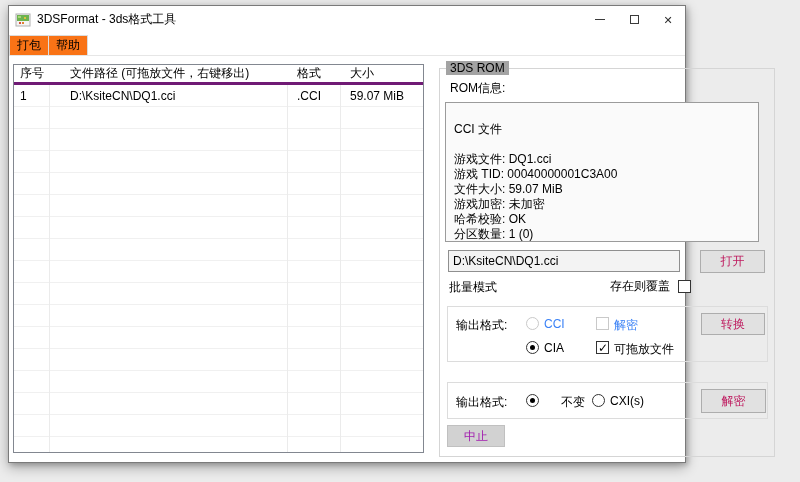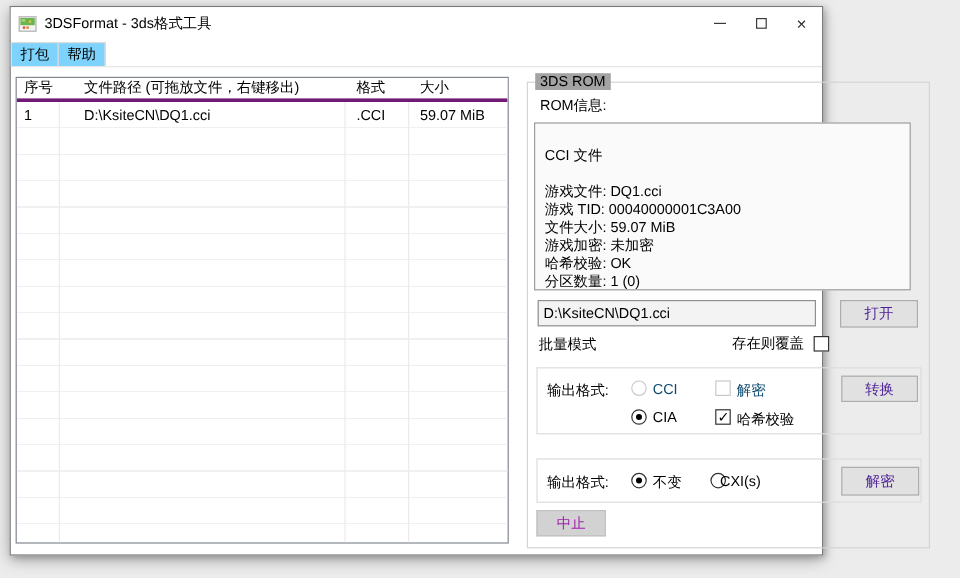--- a/index.html
+++ b/index.html
@@ -19,21 +19,21 @@
   .titlebar { position:absolute; left:0; top:0; right:0; height:27px; background:#fff; display:flex; align-items:center; }
   .app-icon { width:16px; height:16px; margin-left:6px; display:inline-block; }
   .title-text { margin-left:6px; font-size:12px; color:#000; }
   .winbtns { margin-left:auto; display:flex; height:100%; }
   .winbtn { width:34px; height:100%; display:flex; align-items:center; justify-content:center; cursor:default; }
   .glyph-min { width:10px; height:1px; background:#3b3b3b; display:block; }
   .glyph-max { width:9px; height:9px; border:1px solid #3b3b3b; display:block; }
   .glyph-close::before { content:"✕"; font-size:11px; color:#303030; }
   
   .tabbar { position:absolute; left:0; top:27px; right:0; height:23px; display:flex; align-items:flex-end; border-bottom:1px solid #e6e6e6; }
-  .tab { height:20px; display:flex; align-items:center; padding:0 7px; background:#7dd3fc;
+  .tab { height:20px; display:flex; align-items:center; padding:0 7px; background:#f97316;
          border:1px solid #dcdcdc; border-bottom:none; margin-right:-1px; white-space:nowrap; }
   .tab.selected { height:23px; background:#fff; margin-bottom:-1px; border-bottom:1px solid #fff; margin-left:1px; }
   
   .ftable { position:absolute; left:4px; top:58px; width:411px; height:389px;
             background:#fff; border:1px solid #828790; overflow:hidden; }
   .ftable-inner { position:absolute; inset:0; }
   .vline { position:absolute; top:0; bottom:0; width:1px; background:#ebebeb; }
   .hgrid { position:absolute; left:0; right:0; top:20px; bottom:0;
            background:repeating-linear-gradient(to bottom, transparent 0 21px, #f0f0f0 21px 22px); }
   .thead { position:absolute; left:0; right:0; top:0; height:20px; display:flex; align-items:center; background:#fff; border-bottom:3px solid #701a75; }
@@ -46,21 +46,21 @@
   .romgroup { position:absolute; left:430px; top:62px; width:336px; height:389px; border:1px solid #d5d5d5; }
   .romgroup-title { position:absolute; left:6px; top:-8px; background:#a3a3a3; padding:0 4px; }
   .rom-info-label { position:absolute; left:10px; top:11px; }
   .rom-info-box { position:absolute; left:5px; top:33px; width:314px; height:140px;
                   background:#fafafa; border:1px solid #9b9b9b; padding:19px 8px;
                   white-space:pre-line; line-height:15px; }
   .path-input { position:absolute; left:8px; top:181px; width:232px; height:22px;
                 border:1px solid #8f8f8f; background:#f3f3f3; font-family:inherit; font-size:12px;
                 padding:0 4px; color:#000; }
   .btn { background:#e1e1e1; border:1px solid #adadad; font-family:inherit; font-size:12px;
-         color:#4c1d95; display:flex; align-items:center; justify-content:center; }
+         color:#be185d; display:flex; align-items:center; justify-content:center; }
   .btn-open    { position:absolute; left:260px; top:181px; width:65px; height:23px; }
   .btn-convert { position:absolute; left:253px; top:6px;  width:64px; height:22px; }
   .btn-decrypt { position:absolute; left:253px; top:6px;  width:65px; height:24px; }
   .btn-abort   { position:absolute; left:7px;  top:356px; width:58px; height:22px;
                  background:#d2d2d2; border:1px solid #c0c0c0; color:#a21caf; }
   .batch-label { position:absolute; left:9px; top:210px; }
   .overwrite-row { position:absolute; left:170px; top:209px; display:flex; align-items:center; }
   .overwrite-row .cb { margin-left:8px; }
   .subgroup { position:absolute; left:7px; width:321px; border:1px solid #dcdcdc; }
   .sg-convert { top:237px; height:56px; }
@@ -70,21 +70,21 @@
   .radio { width:13px; height:13px; border:1px solid #333; border-radius:50%; background:#fff;
            position:absolute; }
   .radio.checked::after { content:""; position:absolute; left:3px; top:3px; width:5px; height:5px;
            border-radius:50%; background:#000; }
   .radio.disabled { border-color:#c9c9c9; }
   .cb { width:13px; height:13px; border:1px solid #333; background:#fff; position:relative; }
   .cb-abs { position:absolute; }
   .cb.checked::after { content:"✓"; position:absolute; left:1px; top:-1px; font-size:12px; font-weight:bold; color:#000; }
   .cb.disabled { border-color:#c9c9c9; }
   .ctl-label { position:absolute; white-space:nowrap; }
-  .dis-text { color:#0c4a6e; }
+  .dis-text { color:#3b82f6; }
 </style>
 </head>
 <body>
 
 <div class="window">
 
   <div class="titlebar">
     <span class="app-icon">
       <svg width="16" height="16" viewBox="0 0 16 16">
         <rect x="1" y="2" width="14" height="12" fill="#f4f4f4" stroke="#b0b0b0" stroke-width="1"></rect>
@@ -160,28 +160,28 @@
     <div class="subgroup sg-convert">
       <span class="sg-label" style="top:10px">输出格式:</span>
       <span class="radio disabled" style="left:78px; top:10px"></span>
       <span class="ctl-label dis-text" style="left:96px; top:10px">CCI</span>
       <span class="cb cb-abs disabled" style="left:148px; top:10px"></span>
       <span class="ctl-label dis-text" style="left:166px; top:10px">解密</span>
       <button class="btn btn-convert">转换</button>
       <span class="radio checked" style="left:78px; top:34px"></span>
       <span class="ctl-label" style="left:96px; top:34px">CIA</span>
       <span class="cb cb-abs checked" style="left:148px; top:34px"></span>
-      <span class="ctl-label" style="left:166px; top:34px">哈希校验</span>
+      <span class="ctl-label" style="left:166px; top:34px">可拖放文件</span>
     </div>
 
     <div class="subgroup sg-decrypt">
       <span class="sg-label" style="top:11px">输出格式:</span>
       <span class="radio checked" style="left:78px; top:11px"></span>
-      <span class="ctl-label" style="left:96px; top:11px">不变</span>
+      <span class="ctl-label" style="left:113px; top:11px">不变</span>
       <span class="radio" style="left:144px; top:11px"></span>
-      <span class="ctl-label" style="left:152px; top:11px">CXI(s)</span>
+      <span class="ctl-label" style="left:162px; top:11px">CXI(s)</span>
       <button class="btn btn-decrypt">解密</button>
     </div>
 
     <button class="btn btn-abort" disabled="">中止</button>
   </div>
 
 </div>
 
 </body></html>

